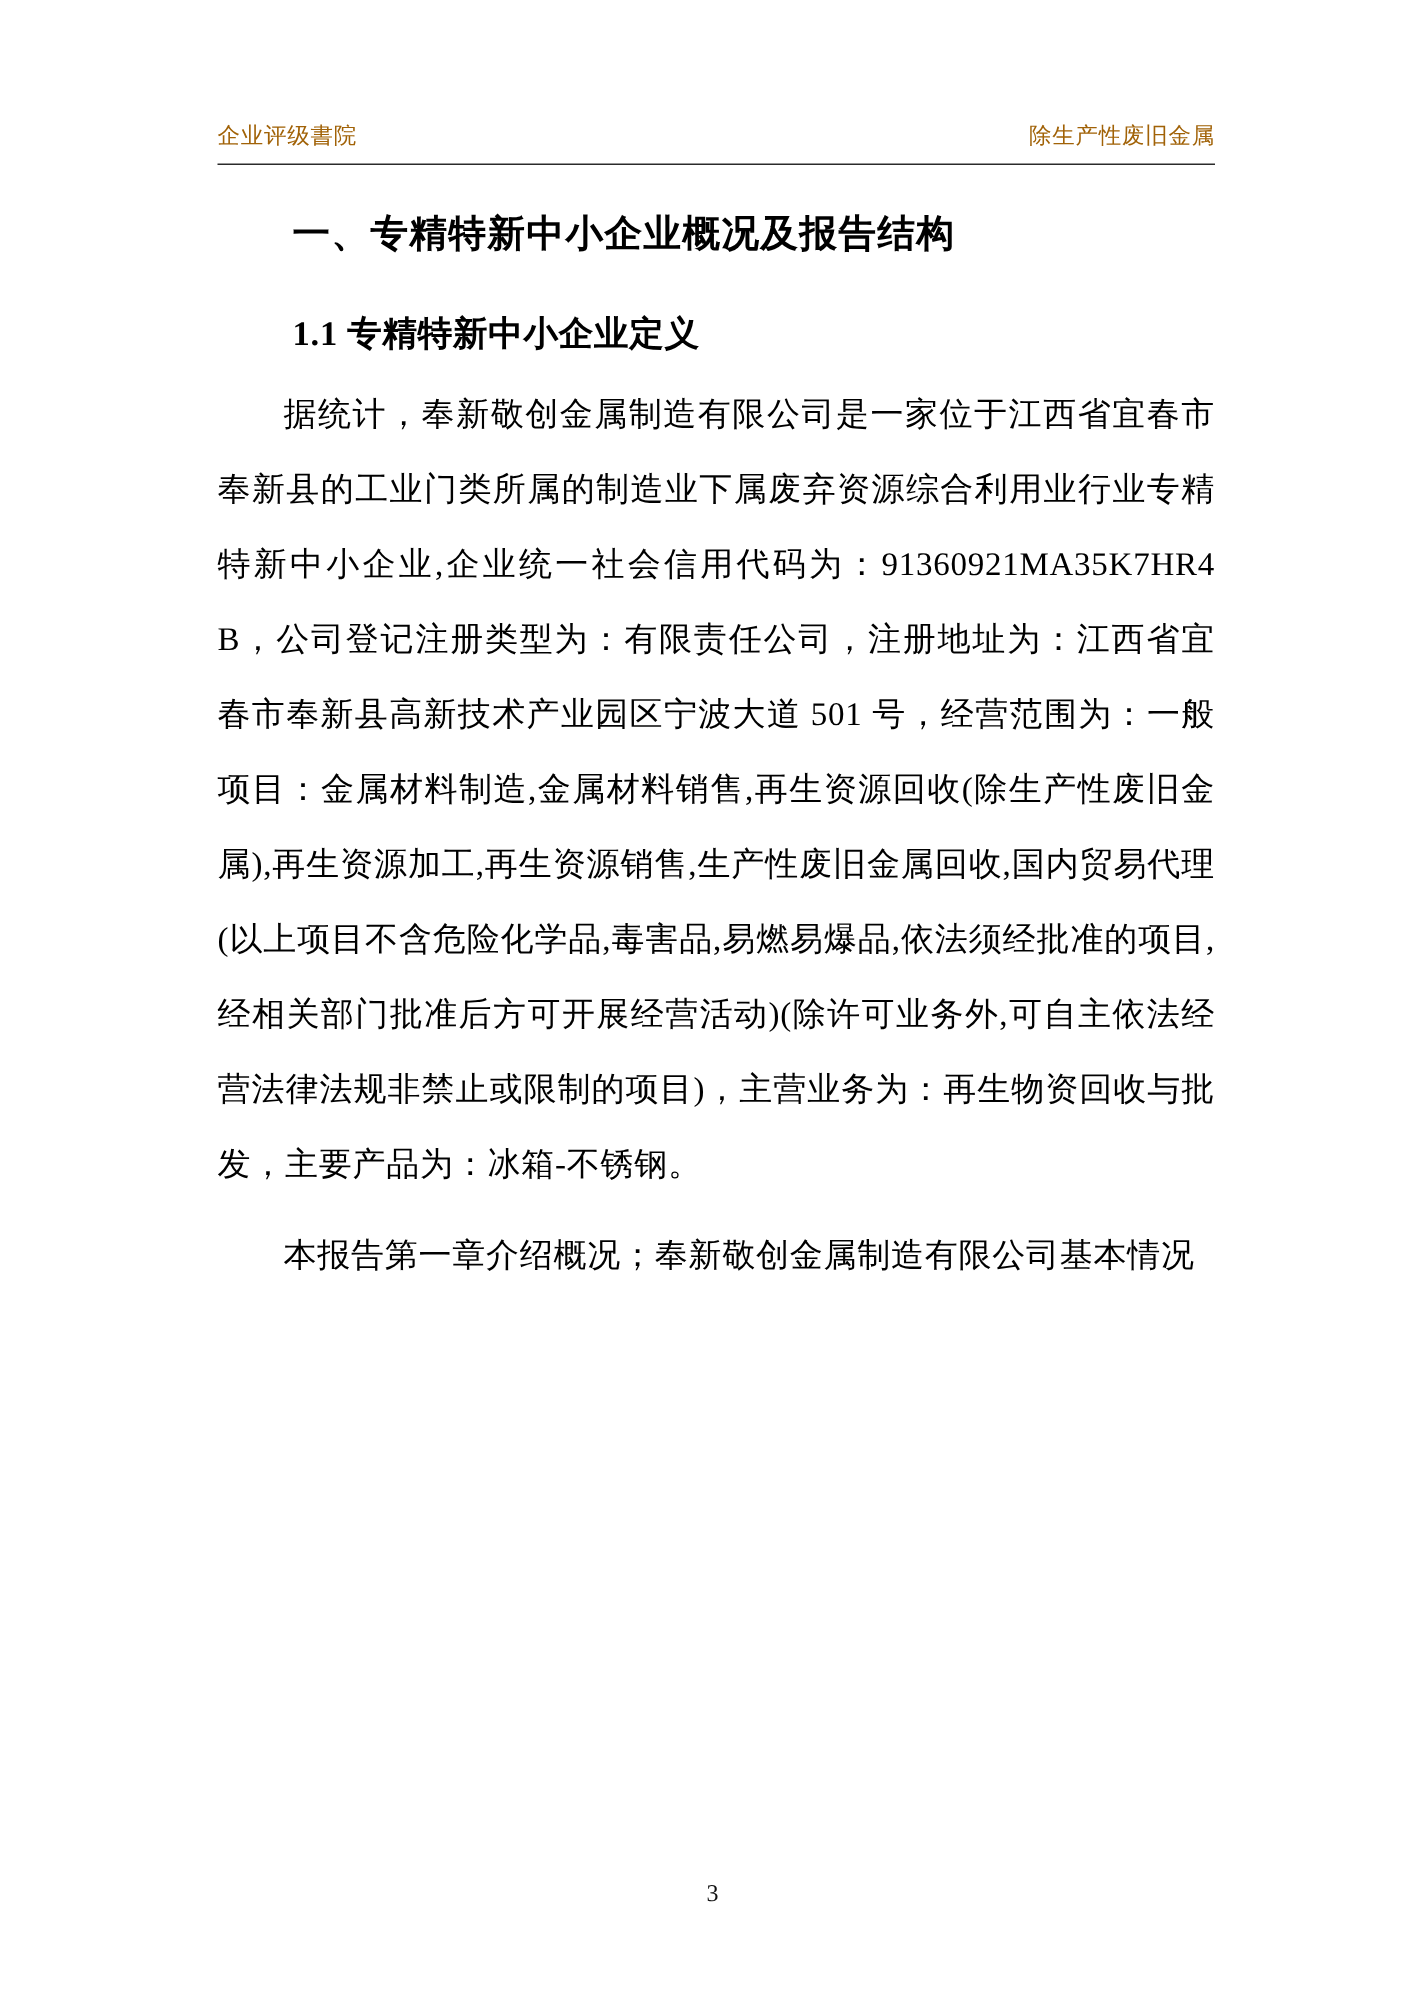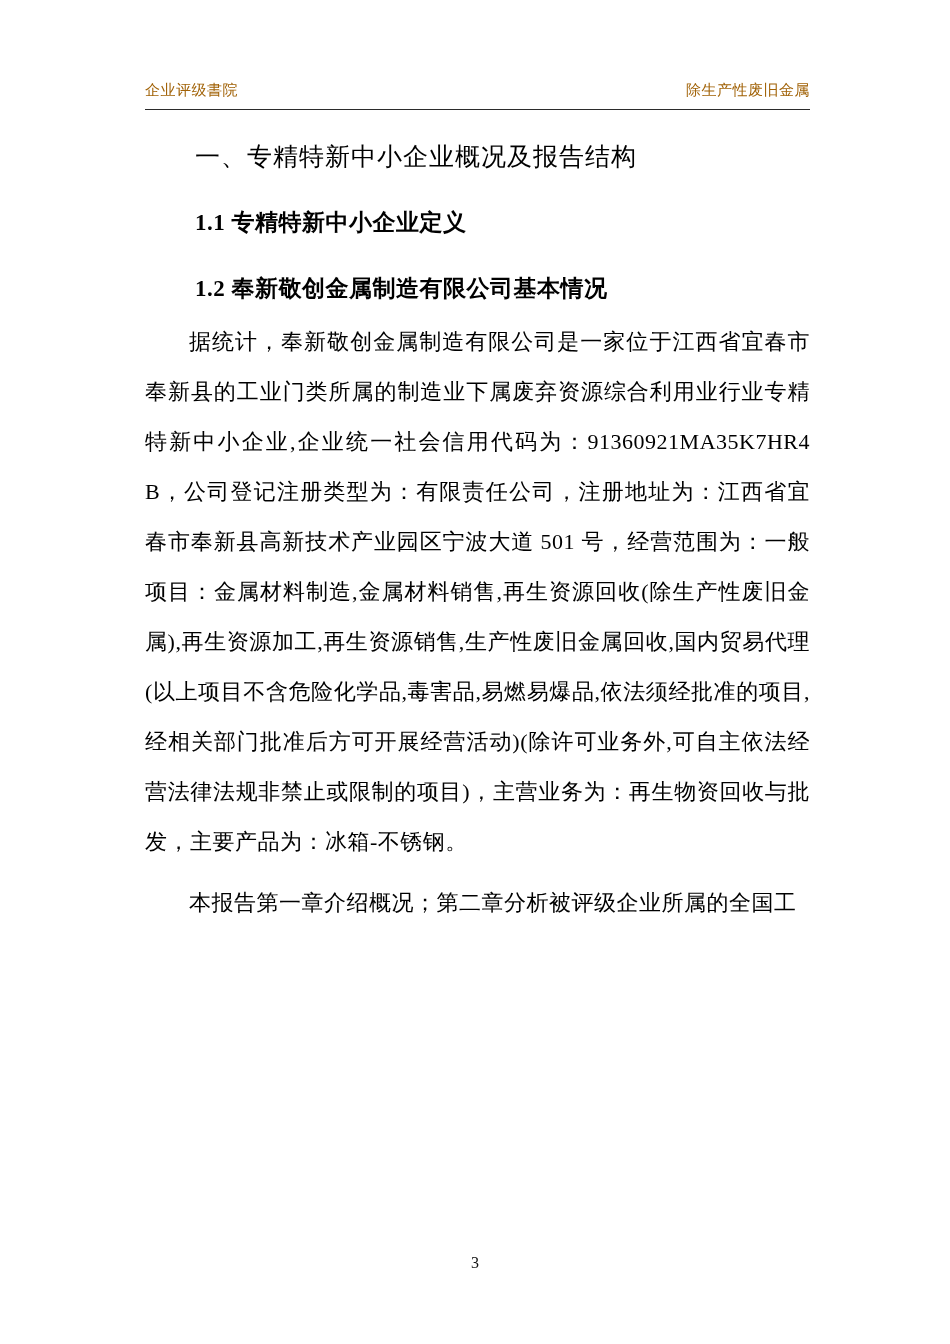--- a/index.html
+++ b/index.html
@@ -36,21 +36,21 @@
   .doc-body {
     position: absolute;
     top: 92px;
     left: 145px;
     width: 665px;
   }
   .chapter-title {
     margin: 46px 0 16px 50px;
     font-family: "Liberation Sans", sans-serif;
     font-size: 25px;
-    font-weight: normal;
+    font-weight: bold;
     letter-spacing: 1px;
     line-height: 36px;
   }
   .section-title {
     margin: 32px 0 0 50px;
     font-family: Liberation Serif, serif;
     font-size: 23px;
     font-weight: bold;
     letter-spacing: 0.5px;
     line-height: 34px;
@@ -85,26 +85,25 @@
     <span>除生产性废旧金属</span>
   </header>
 
   <main class="doc-body">
 
     <h1 class="chapter-title">一、专精特新中小企业概况及报告结构</h1>
 
     <h2 class="section-title">1.1 专精特新中小企业定义</h2>
 
 
-    <h2 class="section-title">1.2 奉新敬创金属制造有限公司基本情况</h2>
 
     <p class="body-para">据统计，奉新敬创金属制造有限公司是一家位于江西省宜春市奉新县的工业门类所属的制造业下属废弃资源综合利用业行业专精特新中小企业,企业统一社会信用代码为：91360921MA35K7HR4B，公司登记注册类型为：有限责任公司，注册地址为：江西省宜春市奉新县高新技术产业园区宁波大道 501 号，经营范围为：一般项目：金属材料制造,金属材料销售,再生资源回收(除生产性废旧金属),再生资源加工,再生资源销售,生产性废旧金属回收,国内贸易代理(以上项目不含危险化学品,毒害品,易燃易爆品,依法须经批准的项目,经相关部门批准后方可开展经营活动)(除许可业务外,可自主依法经营法律法规非禁止或限制的项目)，主营业务为：再生物资回收与批发，主要产品为：冰箱-不锈钢。</p>
 
 
-    <p class="body-para">本报告第一章介绍概况；第二章分析被评级企业所属的全国工</p>
+    <p class="body-para">本报告第一章介绍概况；奉新敬创金属制造有限公司基本情况</p>
 
   </main>
 
   <footer class="doc-footer">
     <span>3</span>
   </footer>
 
 </div>
 
 </body></html>

